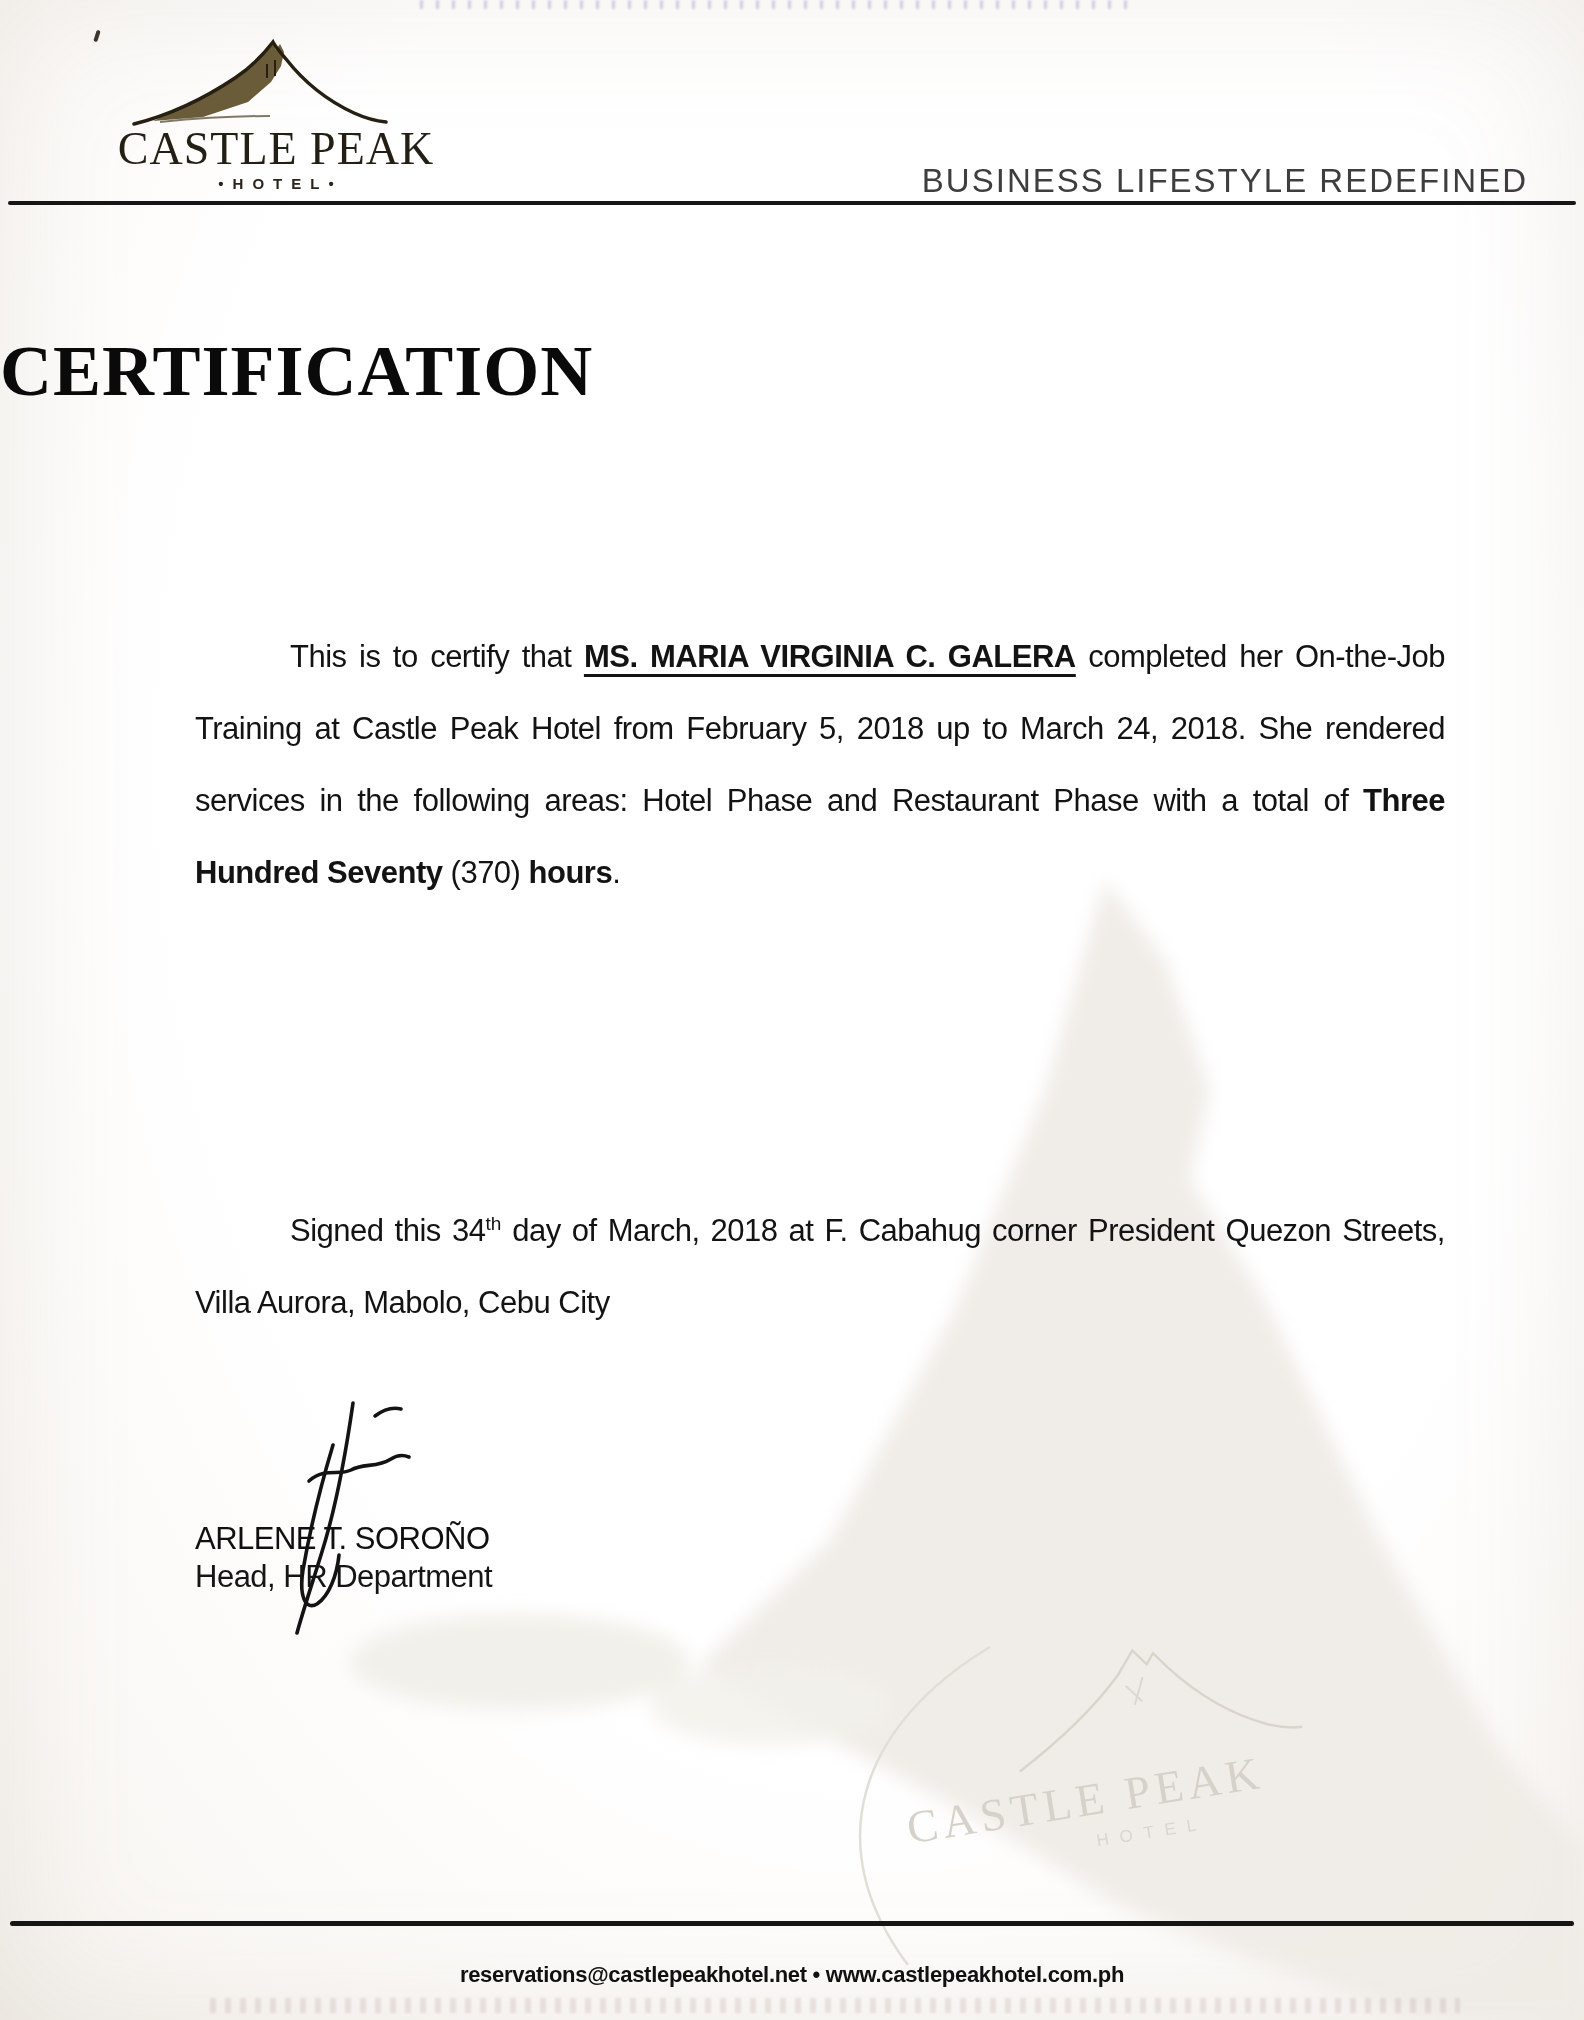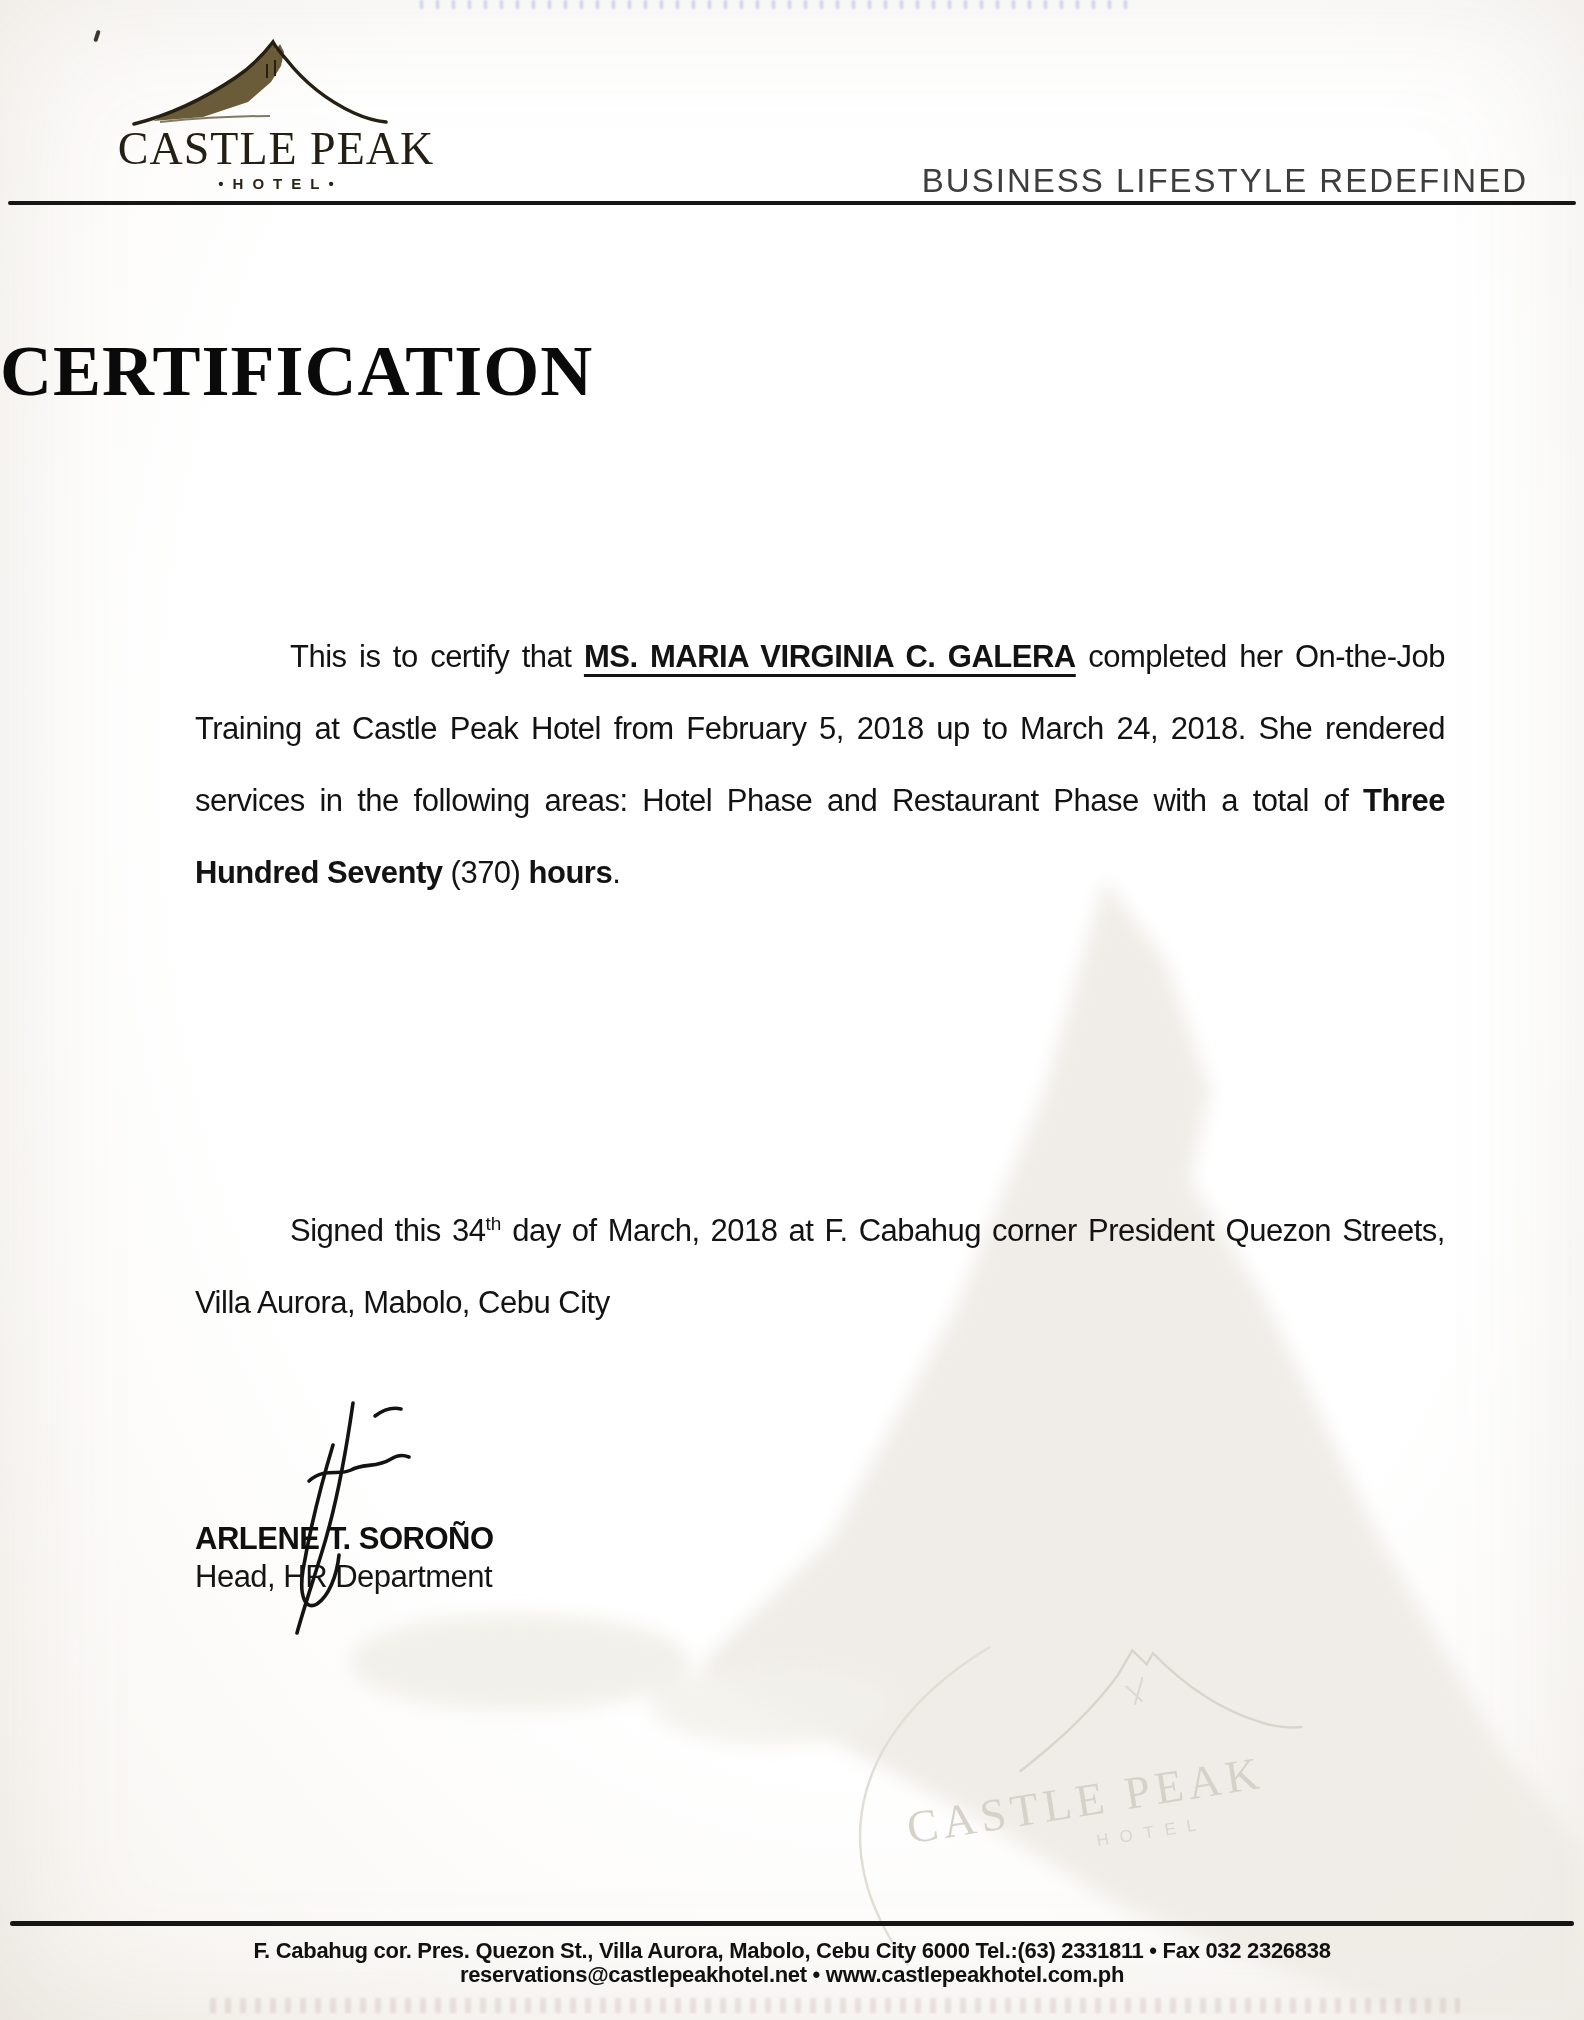--- a/index.html
+++ b/index.html
@@ -52,21 +52,21 @@
   }
   .para.indent{text-indent:95px;}
   .p1{top:590px;}
   .p2{top:947px;}
   .p3{top:1157px;}
   .trainee{font-weight:700;text-decoration:underline;text-decoration-thickness:3px;text-underline-offset:7px;margin-top:28px;}
   .b{font-weight:700;}
   sup{font-size:19px;letter-spacing:0;}
   
   .sig-block{position:absolute;left:195px;top:1520px;line-height:38px;}
-  .sig-name{font-size:31px;font-weight:700;letter-spacing:-0.5px;color:#101010;white-space:nowrap;}
+  .sig-name{font-size:31px;font-weight:400;letter-spacing:-0.5px;color:#101010;white-space:nowrap;}
   .sig-title{font-size:31px;letter-spacing:-0.5px;color:#151515;white-space:nowrap;}
   .sig-svg{position:absolute;left:225px;top:1385px;}
   
   .shade-svg{position:absolute;left:0;top:0;filter:blur(9px);}
   .seal{
     position:absolute;left:905px;top:1645px;width:470px;height:300px;
     transform:rotate(-9deg);color:#d8d4cb;
   }
   .seal-brand{
     font-family:"Liberation Serif", serif;
@@ -154,16 +154,15 @@
       <path d="M84,96 C100,82 114,91 126,85 C138,78 152,83 166,74 C172,70 179,70 184,72"></path>
       <path d="M150,31 C158,25 168,22 176,24"></path>
     </g>
   </svg>
   <div class="sig-block">
     <div class="sig-name">ARLENE T. SOROÑO</div>
     <div class="sig-title">Head, HR Department</div>
   </div>
 
   <div class="rule-bottom"></div>
-  <div class="footer-line footer-1">F. Cabahug cor. Pres. Quezon St.,  Villa Aurora, Mabolo, Cebu City 6000 Tel.:(63) 2331811 • Fax 032 2326838</div>
   <div class="footer-line footer-2">reservations@castlepeakhotel.net  • www.castlepeakhotel.com.ph</div>
 
 </div>
 
 </body></html>

